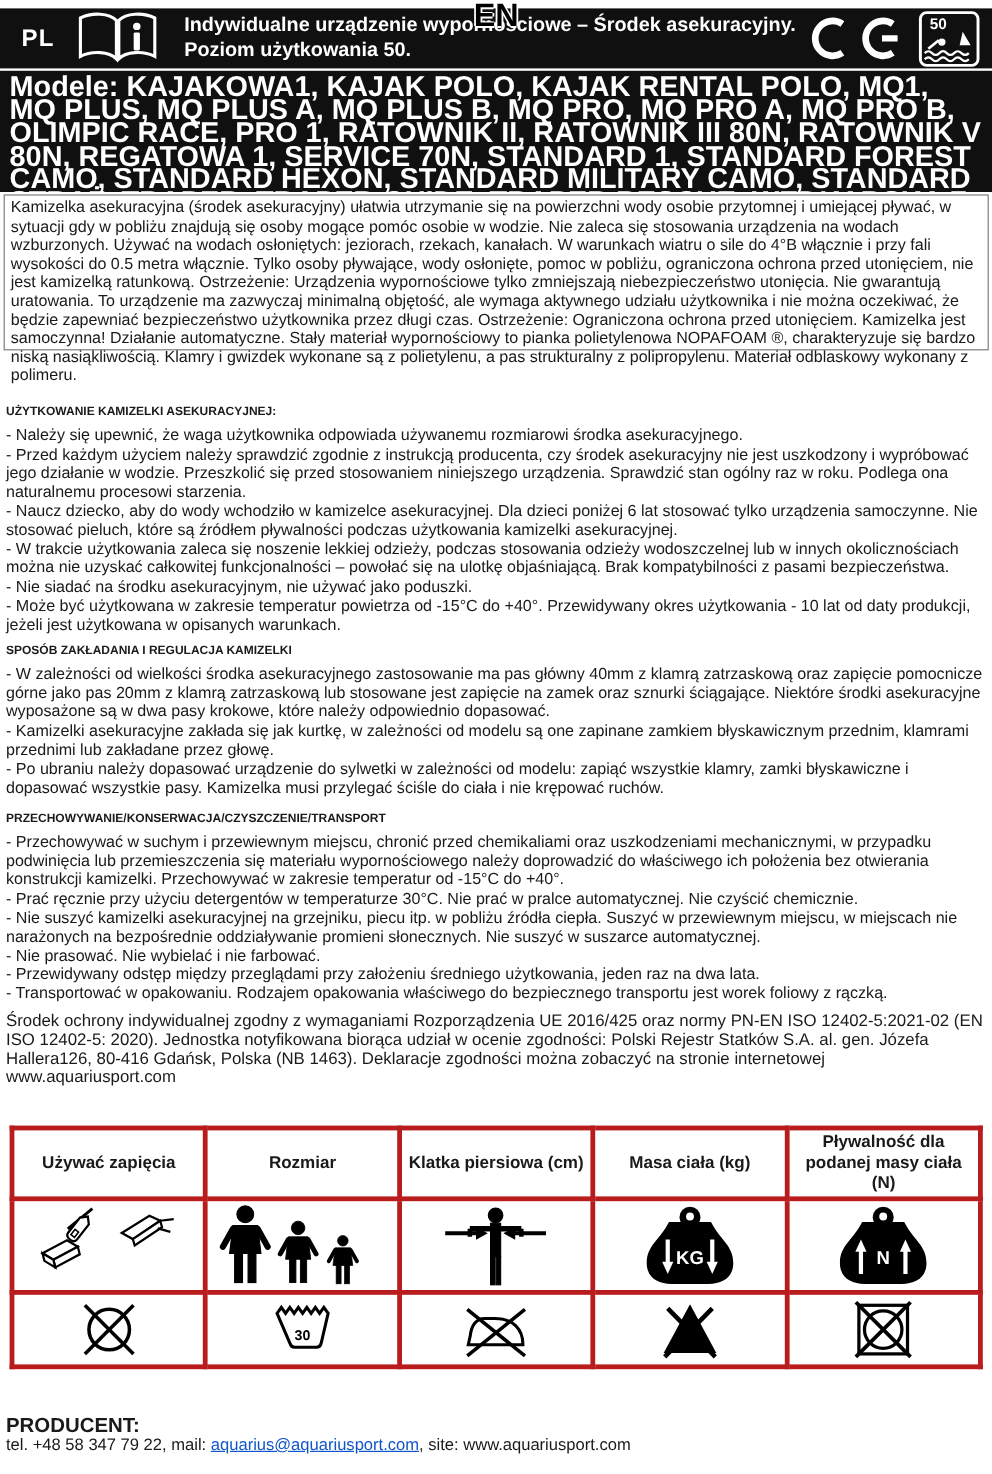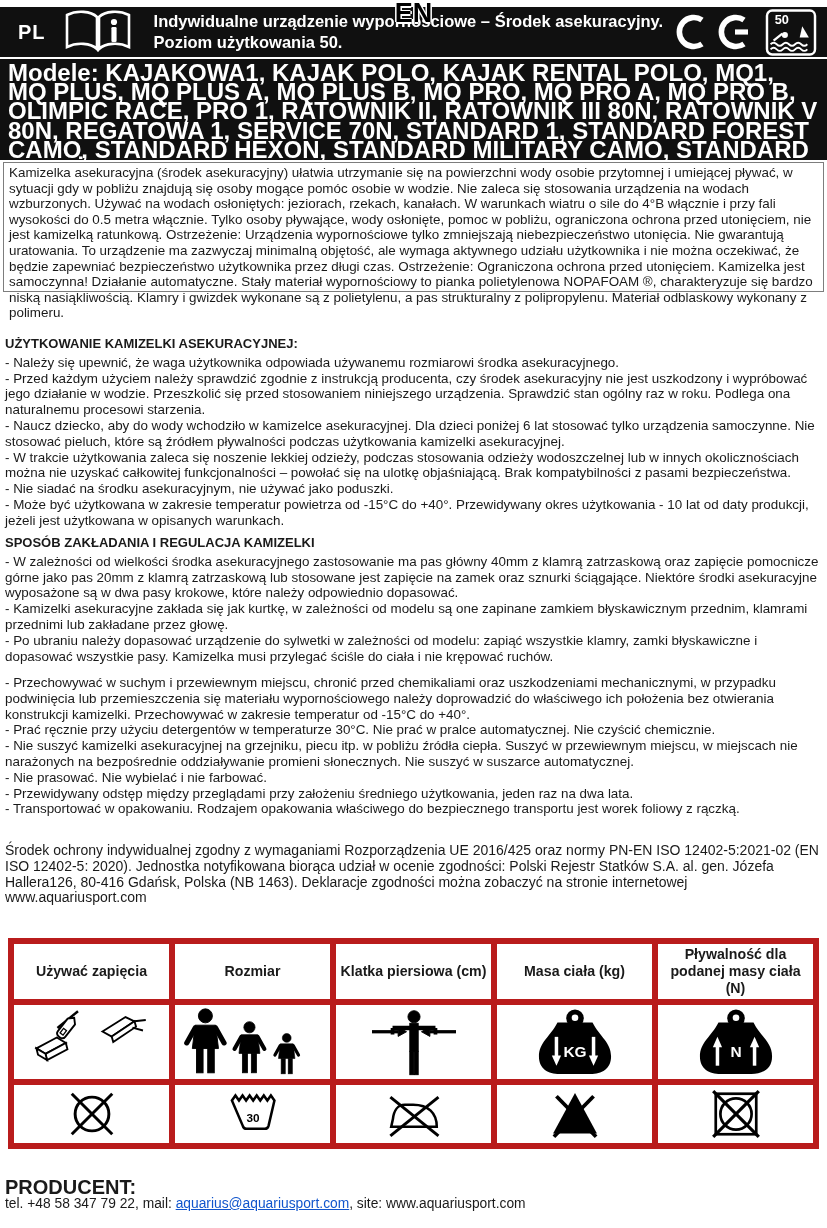--- a/index.html
+++ b/index.html
@@ -36,44 +36,44 @@
   }
 
   
   .intro-box {
     position:absolute; top:162px; left:3px; right:3px; height:130px;
     border:1px solid #7d7d7d; padding:2px 5px;
     font-size:13.4px; line-height:15.6px;
   }
 
   .sec { position:absolute; left:5px; right:5px; font-size:13.4px; line-height:15.8px; }
-  .sec h2 { font-size:13px; font-weight:bold; margin-bottom:3px; }
+  .sec h2 { font-size:10px; font-weight:bold; margin-bottom:3px; }
   .sec-usage   { top:336px; }
   .sec-donning { top:535px; }
   .sec-storage { top:675px; }
   .compliance  { position:absolute; top:843px; left:5px; right:5px; font-size:14px; line-height:15.8px; }
   .symbols-heading { position:absolute; top:897px; left:5px; font-size:14px; font-weight:bold; }
 
   
   table.sym-table {
     position:absolute; top:938px; left:8px; width:811px;
     border-collapse:collapse; table-layout:fixed;
   }
   .sym-table th, .sym-table td {
-    border:6px solid #b91c1c; text-align:center; vertical-align:middle;
+    border:4px solid #b91c1c; text-align:center; vertical-align:middle;
     font-weight:bold; font-size:14.2px; line-height:17px; padding:2px 4px;
   }
   .row-headers th { height:40px; }
   .row-icons-1 td { height:74px; }
   .row-care-labels td { height:59px; }
   .row-icons-2 td { height:60px; }
 
   
   .footer { position:absolute; top:1180px; left:5px; right:5px; font-size:13.8px; line-height:15.8px; }
-  .footer .producer { font-weight:bold; font-size:20px; }
+  .footer .producer { font-weight:bold; font-size:17px; }
   .footer a { color:#1155cc; text-decoration:underline; }
 
   svg { display:block; margin:0 auto; }
 </style>
 </head>
 <body>
 
 <div class="page">
 
   <div class="en-overlay">EN</div>
@@ -123,20 +123,21 @@
   </section>
 
   <section class="sec sec-donning">
     <h2>SPOSÓB ZAKŁADANIA I REGULACJA KAMIZELKI</h2>
     <div>- W zależności od wielkości środka asekuracyjnego zastosowanie ma pas główny 40mm z klamrą zatrzaskową oraz zapięcie pomocnicze górne jako pas 20mm z klamrą zatrzaskową lub stosowane jest zapięcie na zamek oraz sznurki ściągające. Niektóre środki asekuracyjne wyposażone są w dwa pasy krokowe, które należy odpowiednio dopasować.</div>
     <div>- Kamizelki asekuracyjne zakłada się jak kurtkę, w zależności od modelu są one zapinane zamkiem błyskawicznym przednim, klamrami przednimi lub zakładane przez głowę.</div>
     <div>- Po ubraniu należy dopasować urządzenie do sylwetki w zależności od modelu: zapiąć wszystkie klamry, zamki błyskawiczne i dopasować wszystkie pasy. Kamizelka musi przylegać ściśle do ciała i nie krępować ruchów.</div>
   </section>
 
   <section class="sec sec-storage">
+    <h2>PRZECHOWYWANIE/KONSERWACJA/CZYSZCZENIE/TRANSPORT</h2>
     <div>- Przechowywać w suchym i przewiewnym miejscu, chronić przed chemikaliami oraz uszkodzeniami mechanicznymi, w przypadku podwinięcia lub przemieszczenia się materiału wypornościowego należy doprowadzić do właściwego ich położenia bez otwierania konstrukcji kamizelki. Przechowywać w zakresie temperatur od -15°C do +40°.</div>
     <div>- Prać ręcznie przy użyciu detergentów w temperaturze 30°C. Nie prać w pralce automatycznej. Nie czyścić chemicznie.</div>
     <div>- Nie suszyć kamizelki asekuracyjnej na grzejniku, piecu itp. w pobliżu źródła ciepła. Suszyć w przewiewnym miejscu, w miejscach nie narażonych na bezpośrednie oddziaływanie promieni słonecznych. Nie suszyć w suszarce automatycznej.</div>
     <div>- Nie prasować. Nie wybielać i nie farbować.</div>
     <div>- Przewidywany odstęp między przeglądami przy założeniu średniego użytkowania, jeden raz na dwa lata.</div>
     <div>- Transportować w opakowaniu. Rodzajem opakowania właściwego do bezpiecznego transportu jest worek foliowy z rączką.</div>
   </section>
 
   <div class="compliance">Środek ochrony indywidualnej zgodny z wymaganiami Rozporządzenia UE 2016/425 oraz normy PN-EN ISO 12402-5:2021-02 (EN ISO 12402-5: 2020). Jednostka notyfikowana biorąca udział w ocenie zgodności: Polski Rejestr Statków S.A. al. gen. Józefa Hallera126, 80-416 Gdańsk, Polska (NB 1463). Deklaracje zgodności można zobaczyć na stronie internetowej www.aquariusport.com</div>
 

